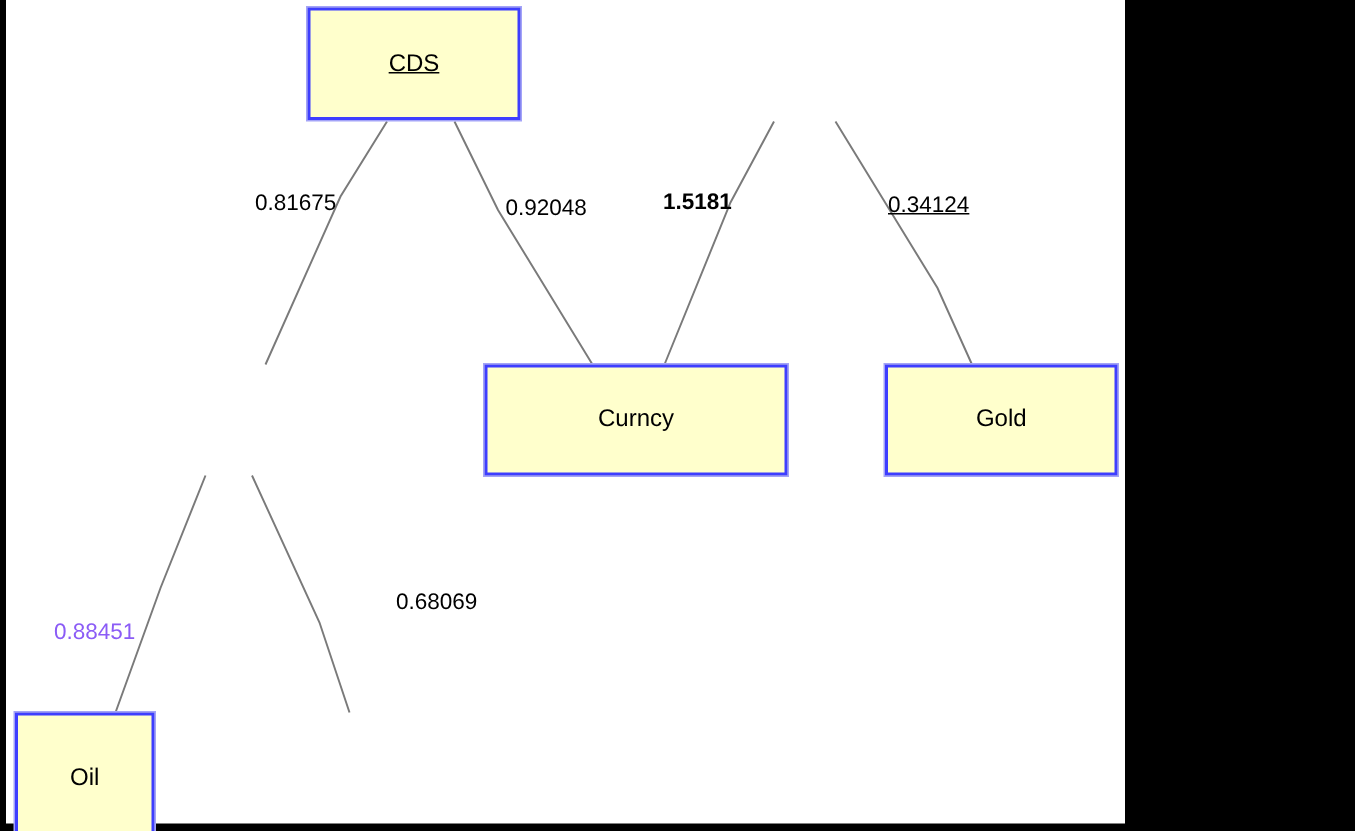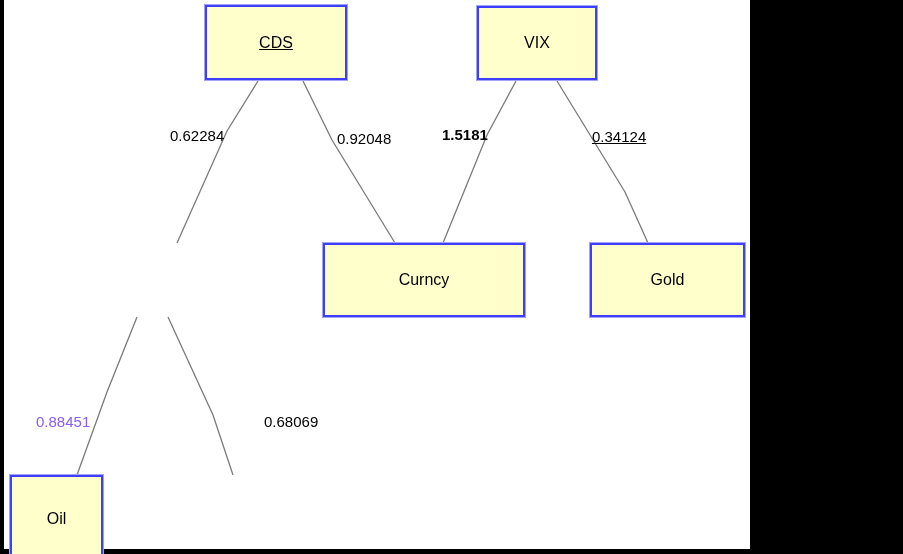--- a/index.html
+++ b/index.html
@@ -70,33 +70,30 @@
   <div class="canvas" style="left: 4px; top: 0px; width: 746px; height: 549px; background: rgb(255, 255, 255);"></div>
   <svg class="edges" viewBox="0 0 903 554" xmlns="http://www.w3.org/2000/svg">
       <polyline points="258,81 227,131 177,243" fill="none" stroke="#7a7a7a" stroke-width="1.3"></polyline>
       <polyline points="303,81 332,140 395,243" fill="none" stroke="#7a7a7a" stroke-width="1.3"></polyline>
       <polyline points="516,81 487,135 443,243" fill="none" stroke="#7a7a7a" stroke-width="1.3"></polyline>
       <polyline points="557,81 625,192 648,243" fill="none" stroke="#7a7a7a" stroke-width="1.3"></polyline>
       <polyline points="137,317 107,392 77,475" fill="none" stroke="#7a7a7a" stroke-width="1.3"></polyline>
       <polyline points="168,317 213,415 233,475" fill="none" stroke="#7a7a7a" stroke-width="1.3"></polyline>
     </svg>
   <div class="labels">
-      <div class="edge-label" style="left: 170px; top: 128px; color: rgb(0, 0, 0);">0.62284</div>
+      <div class="edge-label" style="left: 170px; top: 128px; color: rgb(0, 0, 0);">0.81675</div>
       <div class="edge-label" style="left: 337px; top: 131px; color: rgb(0, 0, 0);">0.92048</div>
       <div class="edge-label" style="left: 442px; top: 127px; color: rgb(0, 0, 0); font-weight: bold;">1.5181</div>
       <div class="edge-label" style="left: 592px; top: 129px; color: rgb(0, 0, 0); text-decoration: underline;">0.34124</div>
       <div class="edge-label" style="left: 36px; top: 414px; color: #8b5cf6;">0.88451</div>
-      <div class="edge-label" style="left: 216px; top: 414px; color: rgb(0, 0, 0); padding-left: 48px;">0.68069</div>
+      <div class="edge-label" style="left: 216px; top: 394px; color: rgb(0, 0, 0); padding-left: 48px;">0.68069</div>
     </div>
   <div class="nodes">
       <div class="node" style="left: 205px; top: 5px; width: 142px; height: 75px; text-decoration: underline;">
         <span>CDS</span>
-      </div>
-      <div class="node" style="left: 477px; top: 6px; width: 120px; height: 74px;">
-        <span>VIX</span>
       </div>
       <div class="node" style="left: 323px; top: 243px; width: 202px; height: 74px;">
         <span>Curncy</span>
       </div>
       <div class="node" style="left: 590px; top: 243px; width: 155px; height: 74px;">
         <span>Gold</span>
       </div>
       <div class="node" style="left: 10px; top: 475px; width: 93px; height: 88px;">
         <span>Oil</span>
       </div>

